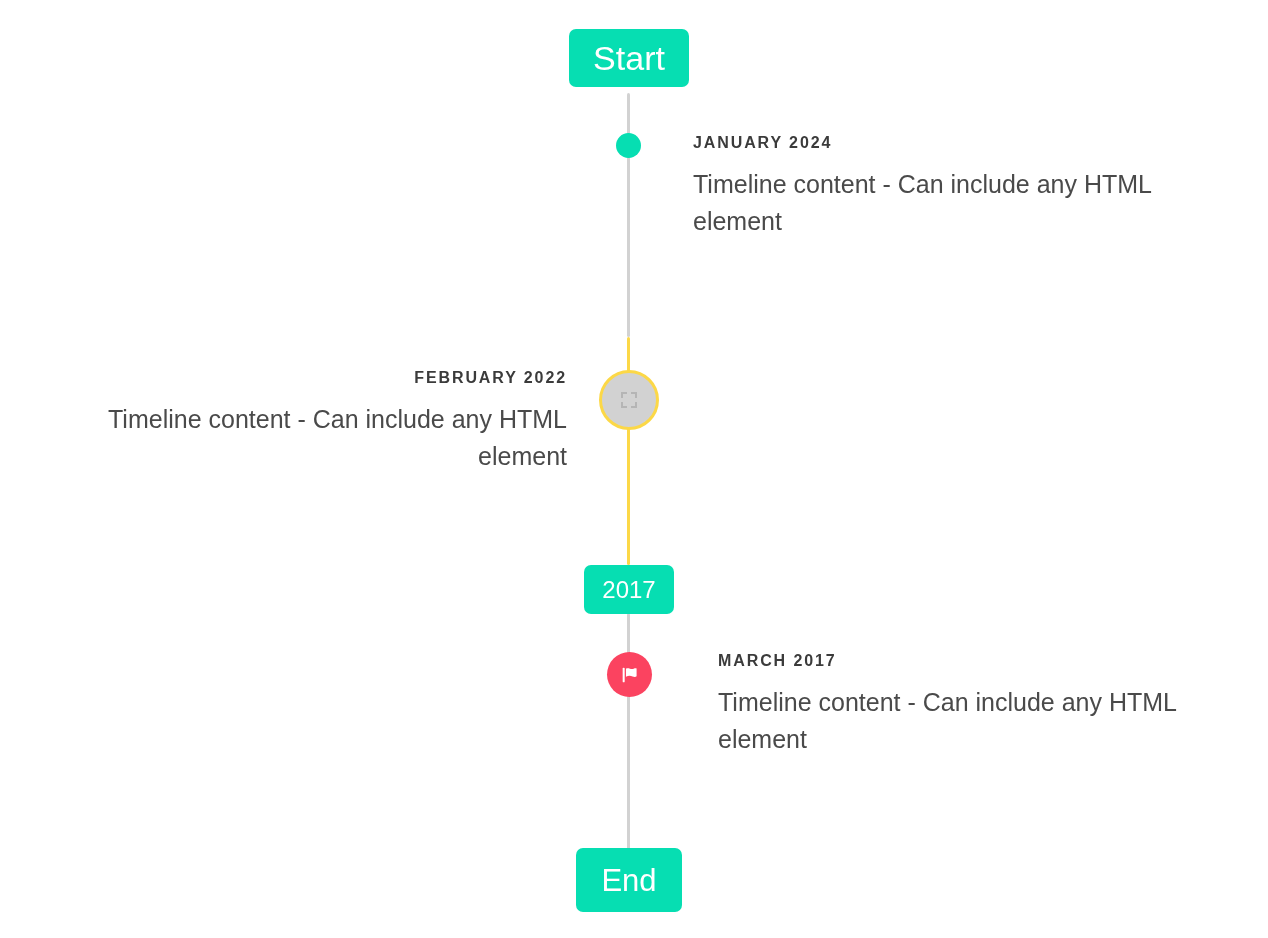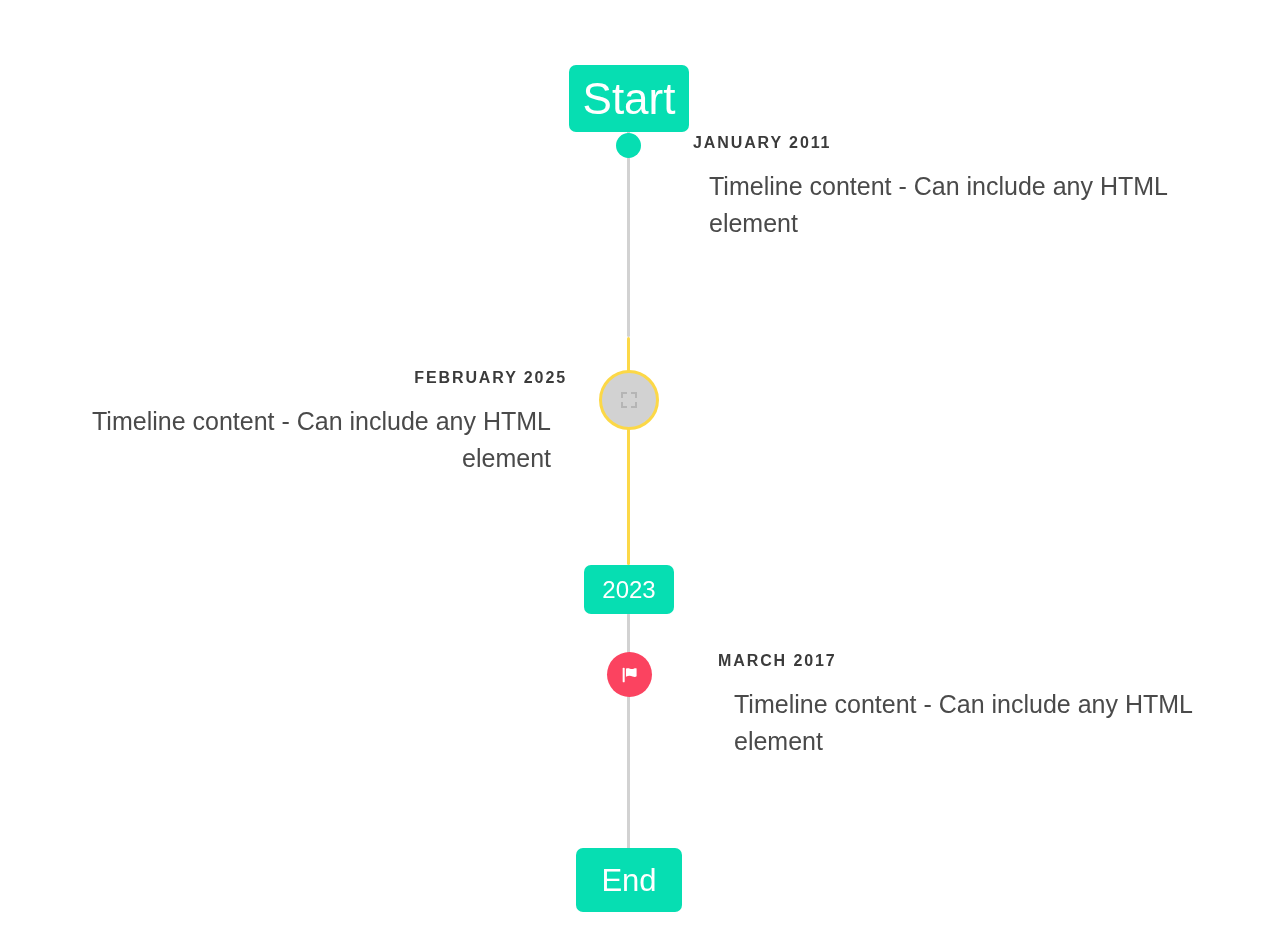--- a/index.html
+++ b/index.html
@@ -40,23 +40,22 @@
     display: flex;
     align-items: center;
     justify-content: center;
     font-weight: 400;
     box-sizing: border-box;
     line-height: 1;
     user-select: none;
   }
   .badge-start {
     left: 569px; top: 29px;
-    width: 120px; height: 67px;
-    font-size: 44px;
-    margin-top: 36px;
+    width: 120px; height: 58px;
+    font-size: 34px;
   }
   .badge-year {
     left: 584px; top: 565px;
     width: 90px; height: 49px;
     font-size: 24px;
   }
   .badge-end {
     left: 576px; top: 848px;
     width: 106px; height: 64px;
     font-size: 31px;
@@ -101,21 +100,21 @@
     font-weight: 700;
     letter-spacing: 1.9px;
     color: #3b3b3b;
     margin: 0 0 14px 0;
     line-height: 1.2;
   }
   .entry-body {
     font-size: 25px;
     font-weight: 400;
     color: #4a4a4a;
-    margin: 16px;
+    margin: 0;
     line-height: 1.48;
   }
 
   .entry-right { text-align: left; }
   .entry-left  { text-align: right; }
 
   .entry-january { left: 693px; top: 133px; width: 530px; }
   .entry-february{ left: 40px;  top: 368px; width: 527px; }
   .entry-march   { left: 718px; top: 651px; width: 530px; }
 </style>
@@ -126,39 +125,39 @@
 
   <div class="spine spine-gray-top"></div>
   <div class="spine spine-yellow"></div>
   <div class="spine spine-gray-bottom"></div>
 
   <div class="badge badge-start">Start</div>
 
   <div class="marker marker-dot"></div>
 
   <div class="entry entry-right entry-january">
-    <p class="entry-label">JANUARY 2011</p>
+    <p class="entry-label">JANUARY 2024</p>
     <p class="entry-body">Timeline content - Can include any HTML element</p>
   </div>
 
   <div class="marker marker-image">
     <svg class="broken-image-glyph" width="20" height="20" viewBox="0 0 20 20">
       <path d="M2 2 L8 2 L8 4 L4 4 L4 8 L2 8 Z" fill="#6e6e6e"></path>
       <path d="M18 2 L12 2 L12 4 L16 4 L16 8 L18 8 Z" fill="#6e6e6e"></path>
       <path d="M2 18 L8 18 L8 16 L4 16 L4 12 L2 12 Z" fill="#6e6e6e"></path>
       <path d="M18 18 L12 18 L12 16 L16 16 L16 12 L18 12 Z" fill="#6e6e6e"></path>
     </svg>
   </div>
 
   <div class="entry entry-left entry-february">
-    <p class="entry-label">FEBRUARY 2025</p>
+    <p class="entry-label">FEBRUARY 2022</p>
     <p class="entry-body">Timeline content - Can include any HTML element</p>
   </div>
 
-  <div class="badge badge-year">2023</div>
+  <div class="badge badge-year">2017</div>
 
   <div class="marker marker-flag">
     <svg class="flag-glyph" width="22" height="22" viewBox="0 0 24 24">
       <rect x="4" y="4" width="2.2" height="16" rx="1" fill="#ffffff"></rect>
       <path d="M7.6 5.2 C10.5 3.6 13.2 6.6 16 5.2 C17.4 4.5 18.4 4.6 19.2 5.0 L19.2 13.4 C18.2 14.3 16.6 14.4 14.8 13.6 C12.4 12.6 10.2 12.5 7.6 14.0 Z" fill="#ffffff"></path>
     </svg>
   </div>
 
   <div class="entry entry-right entry-march">
     <p class="entry-label">MARCH 2017</p>

